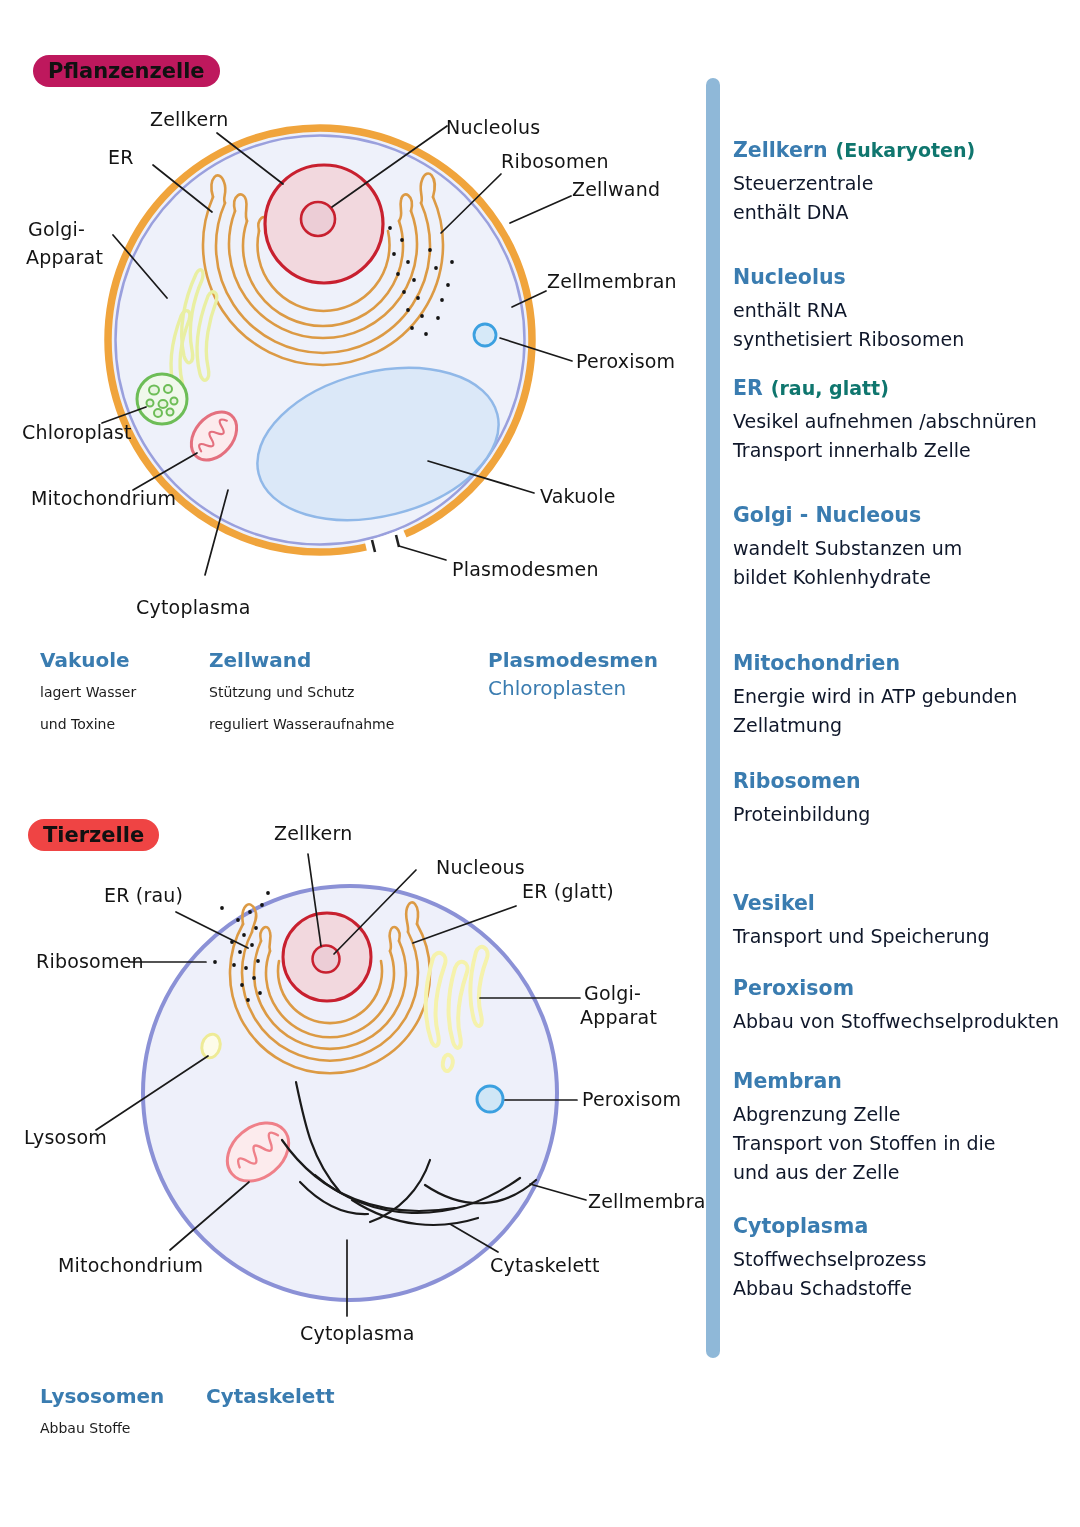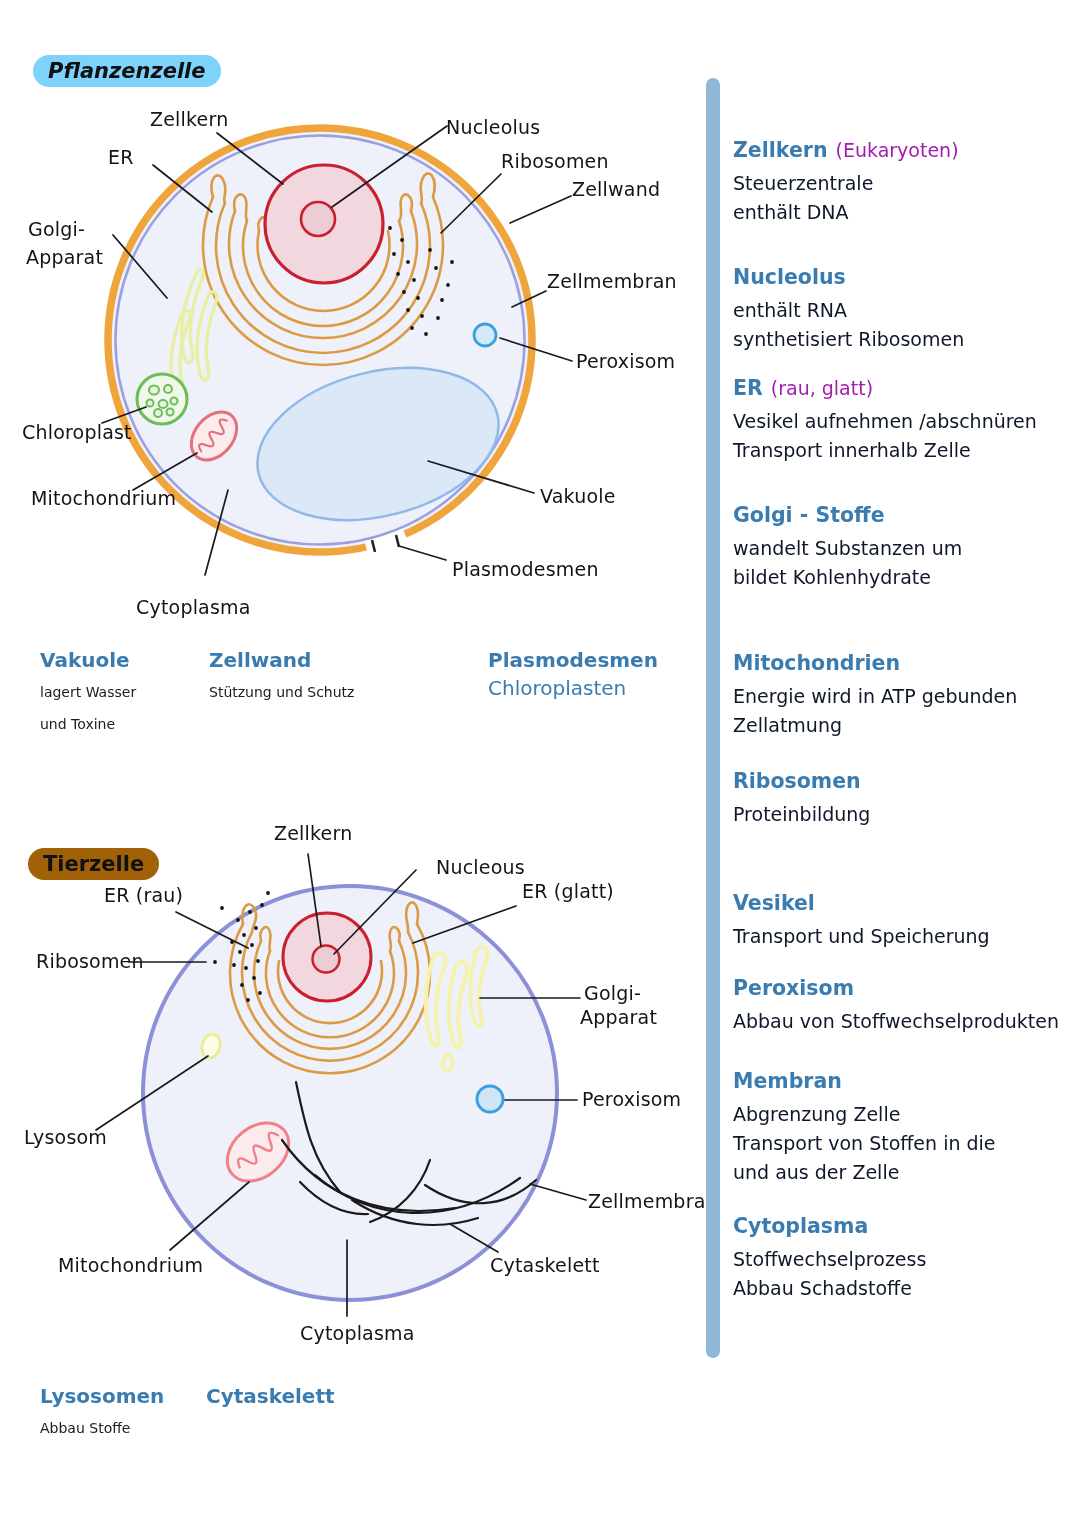--- a/index.html
+++ b/index.html
@@ -4,26 +4,26 @@
 <style>
   html,body{margin:0;padding:0;}
   body{
     width:1080px;height:1527px;position:relative;background:#ffffff;
     font-family:"DejaVu Sans","Liberation Sans",sans-serif;color:#141414;
     overflow:hidden;
   }
   .art{position:absolute;left:0;top:0;pointer-events:none;}
   .lbl{position:absolute;font-size:19px;line-height:22px;color:#141414;white-space:nowrap;letter-spacing:.2px;}
   .badge{position:absolute;font-size:21px;font-weight:bold;color:#111;padding:4px 15px;border-radius:17px;white-space:nowrap;}
-  .badge-plant{left:33px;top:55px;background:#7dd3fc;font-style:italic;}
-  .badge-animal{left:28px;top:848px;background:#a16207;}
+  .badge-plant{left:33px;top:55px;background:#be185d;}
+  .badge-animal{left:28px;top:819px;background:#ef4444;}
   .vbar{position:absolute;left:706px;top:78px;width:14px;height:1280px;border-radius:8px;background:#8fb8d8;}
   .sb-sec{position:absolute;left:733px;width:340px;}
   .sb-head{font-size:20.5px;font-weight:bold;color:#3a7cb0;margin-bottom:7px;white-space:nowrap;}
-  .sb-suffix{font-weight:normal;color:#a21caf;font-size:19px;margin-left:8px;}
+  .sb-suffix{font-weight:bold;color:#0f766e;font-size:19px;margin-left:8px;}
   .sb-line{font-size:19px;line-height:29px;color:#0f172a;white-space:nowrap;}
   .note-block{position:absolute;}
   .note-head{font-size:20px;font-weight:bold;color:#3a7cb0;white-space:nowrap;margin-bottom:4px;}
   .note-line{font-size:14px;line-height:32px;color:#1c1c1c;white-space:nowrap;}
 </style>
 </head>
 <body>
 
 <svg class="art" width="1080" height="1527" viewBox="0 0 1080 1527">
 
@@ -220,20 +220,21 @@
 <div class="lbl" style="left:136px;top:596px">Cytoplasma</div>
 
 <div class="note-block" style="left:40px;top:648px">
   <div class="note-head">Vakuole</div>
   <div class="note-line">lagert Wasser</div>
   <div class="note-line">und Toxine</div>
 </div>
 <div class="note-block" style="left:209px;top:648px">
   <div class="note-head">Zellwand</div>
   <div class="note-line">Stützung und Schutz</div>
+  <div class="note-line">reguliert Wasseraufnahme</div>
 </div>
 <div class="note-block" style="left:488px;top:648px">
   <div class="note-head">Plasmodesmen</div>
   <div class="note-head" style="font-weight:normal">Chloroplasten</div>
 </div>
 
 <div class="lbl" style="left:274px;top:822px">Zellkern</div>
 <div class="lbl" style="left:436px;top:856px">Nucleous</div>
 <div class="lbl" style="left:104px;top:884px">ER (rau)</div>
 <div class="lbl" style="left:522px;top:880px">ER (glatt)</div>
@@ -269,21 +270,21 @@
   <div class="sb-line">synthetisiert Ribosomen</div>
 </div>
 
 <div class="sb-sec" style="top:376px">
   <div class="sb-head"><span>ER</span><span class="sb-suffix">(rau, glatt)</span></div>
   <div class="sb-line">Vesikel aufnehmen /abschnüren</div>
   <div class="sb-line">Transport innerhalb Zelle</div>
 </div>
 
 <div class="sb-sec" style="top:503px">
-  <div class="sb-head"><span>Golgi - Stoffe</span></div>
+  <div class="sb-head"><span>Golgi - Nucleous</span></div>
   <div class="sb-line">wandelt Substanzen um</div>
   <div class="sb-line">bildet Kohlenhydrate</div>
 </div>
 
 <div class="sb-sec" style="top:651px">
   <div class="sb-head"><span>Mitochondrien</span></div>
   <div class="sb-line">Energie wird in ATP gebunden</div>
   <div class="sb-line">Zellatmung</div>
 </div>
 

